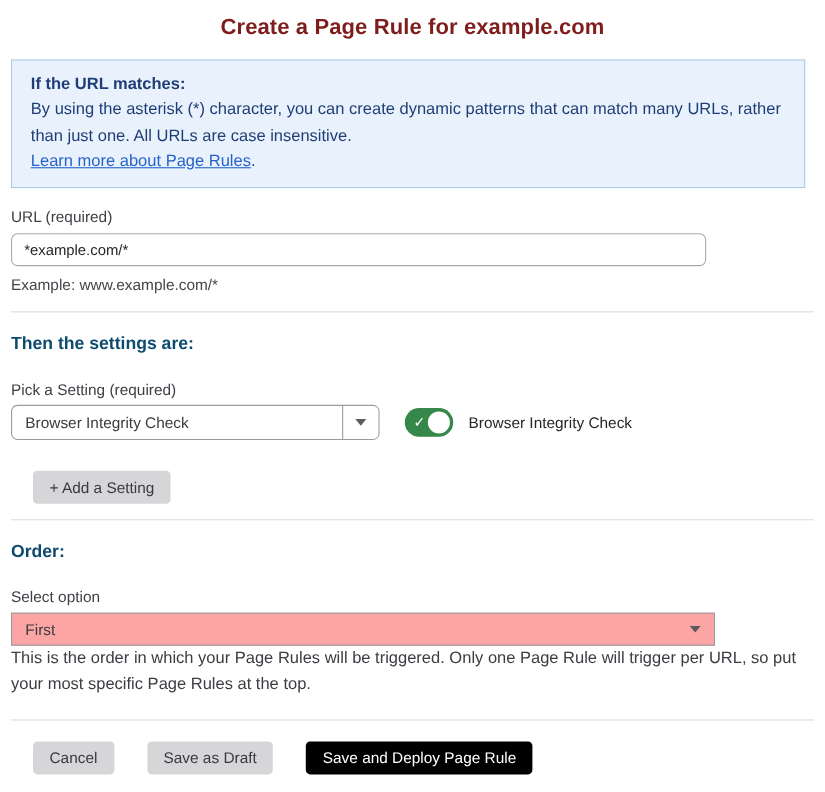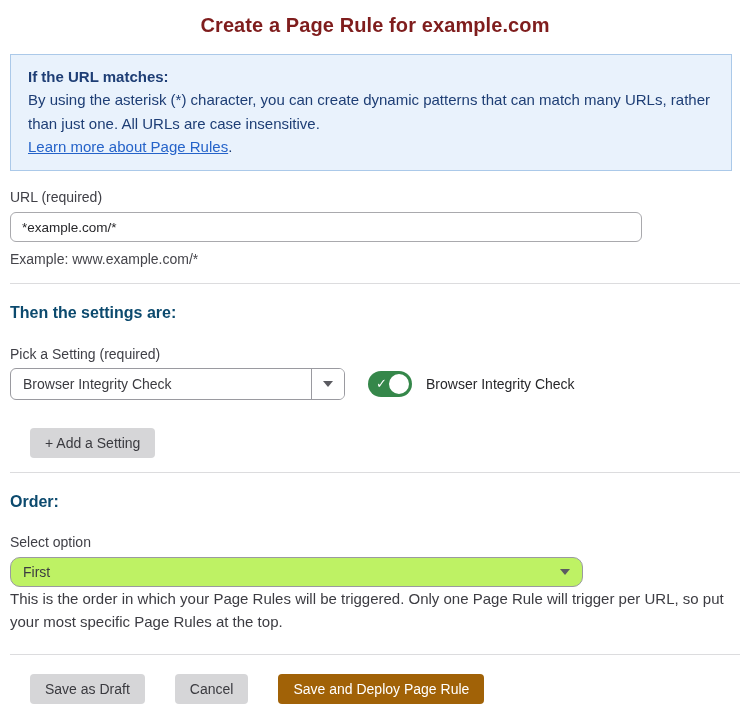--- a/index.html
+++ b/index.html
@@ -174,32 +174,32 @@
     font-family: "Liberation Sans", "DejaVu Sans", sans-serif;
     cursor: pointer;
     padding: 0 15px;
     margin-left: 20px;
   }
   .btn-gray {
     background: #d6d6d8;
     color: #3a3a3f;
   }
   .btn-primary {
-    background: #a16207;
+    background: #000000;
     color: #ffffff;
   }
   .add-setting-btn { margin-top: 28px; }
 
   .wide-select {
     margin-top: 5px;
-    width: 573px;
+    width: 640px;
     height: 30px;
-    background: #bef264;
+    background: #fca5a5;
     border: 1px solid #9a9aa0;
-    border-radius: 10px;
+    border-radius: 0;
     display: flex;
     align-items: center;
     padding: 0 12px;
     font-size: 14px;
     color: #3b3b40;
     cursor: pointer;
   }
   .wide-select .select-value { flex: 1; }
 
   .order-help {
@@ -267,18 +267,18 @@
   <div class="wide-select">
     <div class="select-value">First</div>
     <span class="arrow-down"></span>
   </div>
 
   <div class="order-help">This is the order in which your Page Rules will be triggered. Only one Page Rule will trigger per URL, so put your most specific Page Rules at the top.</div>
 
   <hr class="divider" style="margin-top:21px;">
 
   <div class="footer-buttons">
+    <button class="btn btn-gray">Cancel</button>
     <button class="btn btn-gray">Save as Draft</button>
-    <button class="btn btn-gray">Cancel</button>
     <button class="btn btn-primary">Save and Deploy Page Rule</button>
   </div>
 
 </div>
 
 </body></html>

